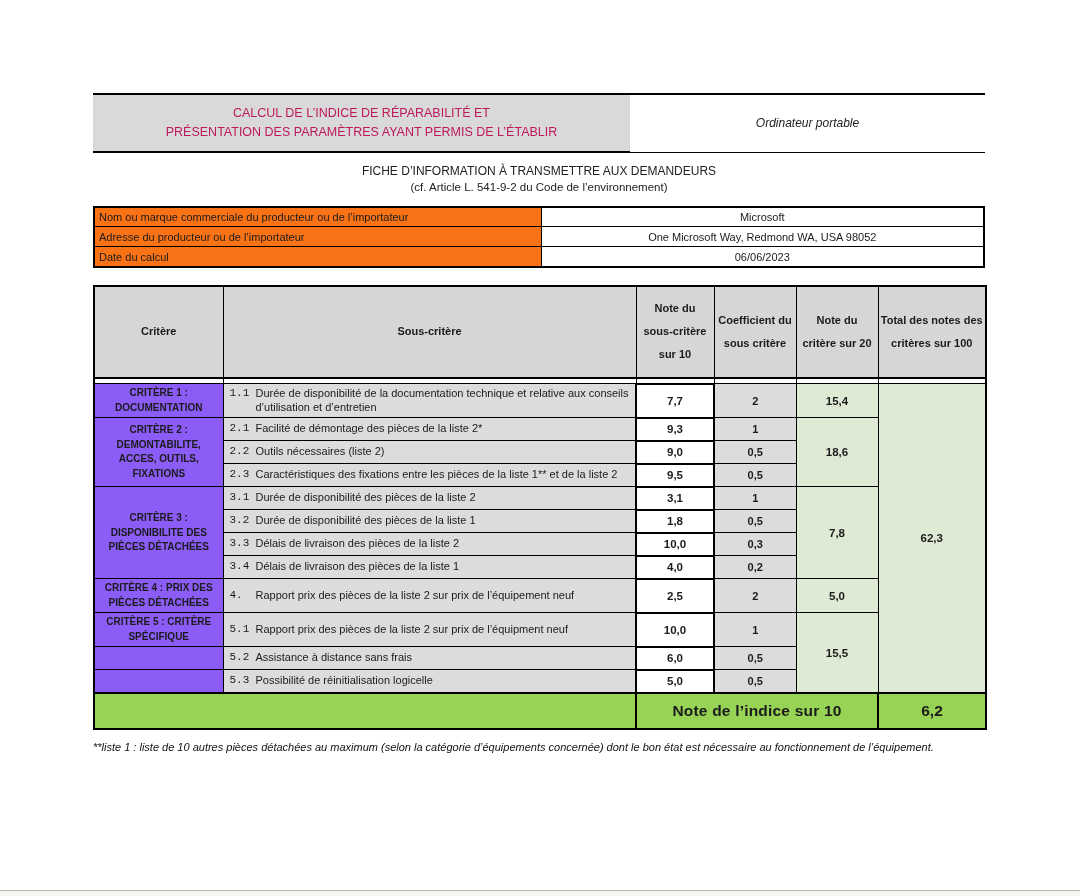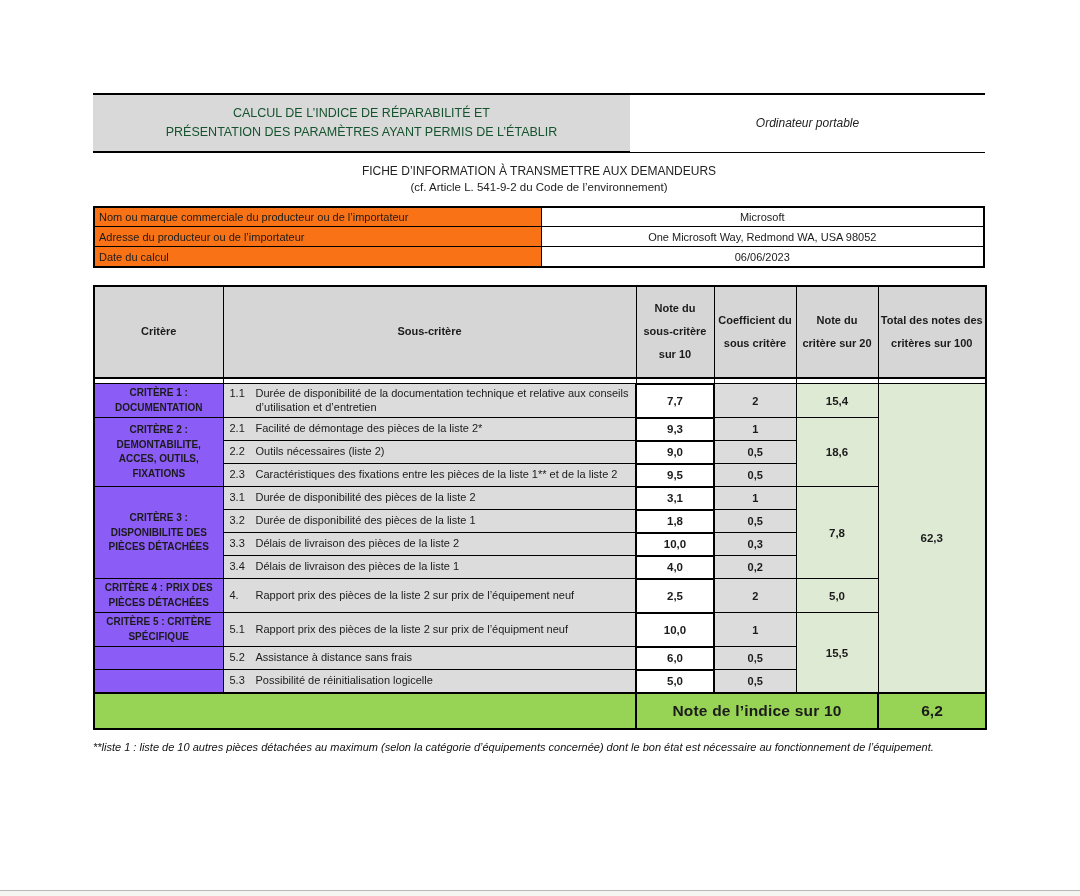--- a/index.html
+++ b/index.html
@@ -13,21 +13,21 @@
     overflow:hidden;
   }
   .content { position:absolute; left:93px; top:93px; width:892px; }
 
   
   .hdr { display:flex; width:100%; }
   .hdr-left {
     width:537px; background:#d9d9d9;
     border-top:2px solid #000; border-bottom:2px solid #000;
     text-align:center; padding:9px 12px 8px;
-    font-size:12.5px; line-height:1.55; color:#14532d;
+    font-size:12.5px; line-height:1.55; color:#be185d;
   }
   .hdr-right {
     flex:1; background:#fff;
     border-top:2px solid #000; border-bottom:1px solid #000;
     display:flex; align-items:center; justify-content:center;
     font-style:italic; font-size:12px; color:#222;
   }
 
   
   .subtitle { text-align:center; margin-top:11px; }
@@ -51,21 +51,21 @@
   tr.hhead { height:92px; }
   tr.hsp td { height:6px; background:#fff; border-top:2px solid #000; }
   tr.h34 { height:34px; } tr.h23 { height:23px; } tr.hfin { height:36px;margin-top:29px; }
 
   td.crit {
     background:#8b5cf6; font-weight:bold; font-size:10px;
     text-align:center; vertical-align:middle; line-height:1.45; padding:1px 4px;
   }
   td.sub { background:#dcdcdc; font-size:11px; vertical-align:middle; padding:2px 4px 2px 6px; }
   .sub-inner { display:flex; }
-  .sub-num { flex:none; width:26px; }
+  .sub-num { flex:none; width:26px;font-family:Liberation Mono, monospace; }
   .sub-txt { flex:1; line-height:1.25; padding-right:2px; }
   td.note {
     background:#fff; border:2px solid #000; font-weight:bold;
     font-size:11.5px; text-align:center; vertical-align:middle;
   }
   td.coef { background:#dcdcdc; font-weight:bold; font-size:11px; text-align:center; vertical-align:middle; }
   td.n20  { background:#dfead5; font-weight:bold; font-size:11.5px; text-align:center; vertical-align:middle; }
   td.total{ background:#dfead5; font-weight:bold; font-size:11.5px; text-align:center; vertical-align:middle; }
 
   tr.final td { background:#97d354; border-top:2px solid #000; border-left:2px solid #000; border-right:2px solid #000; }

